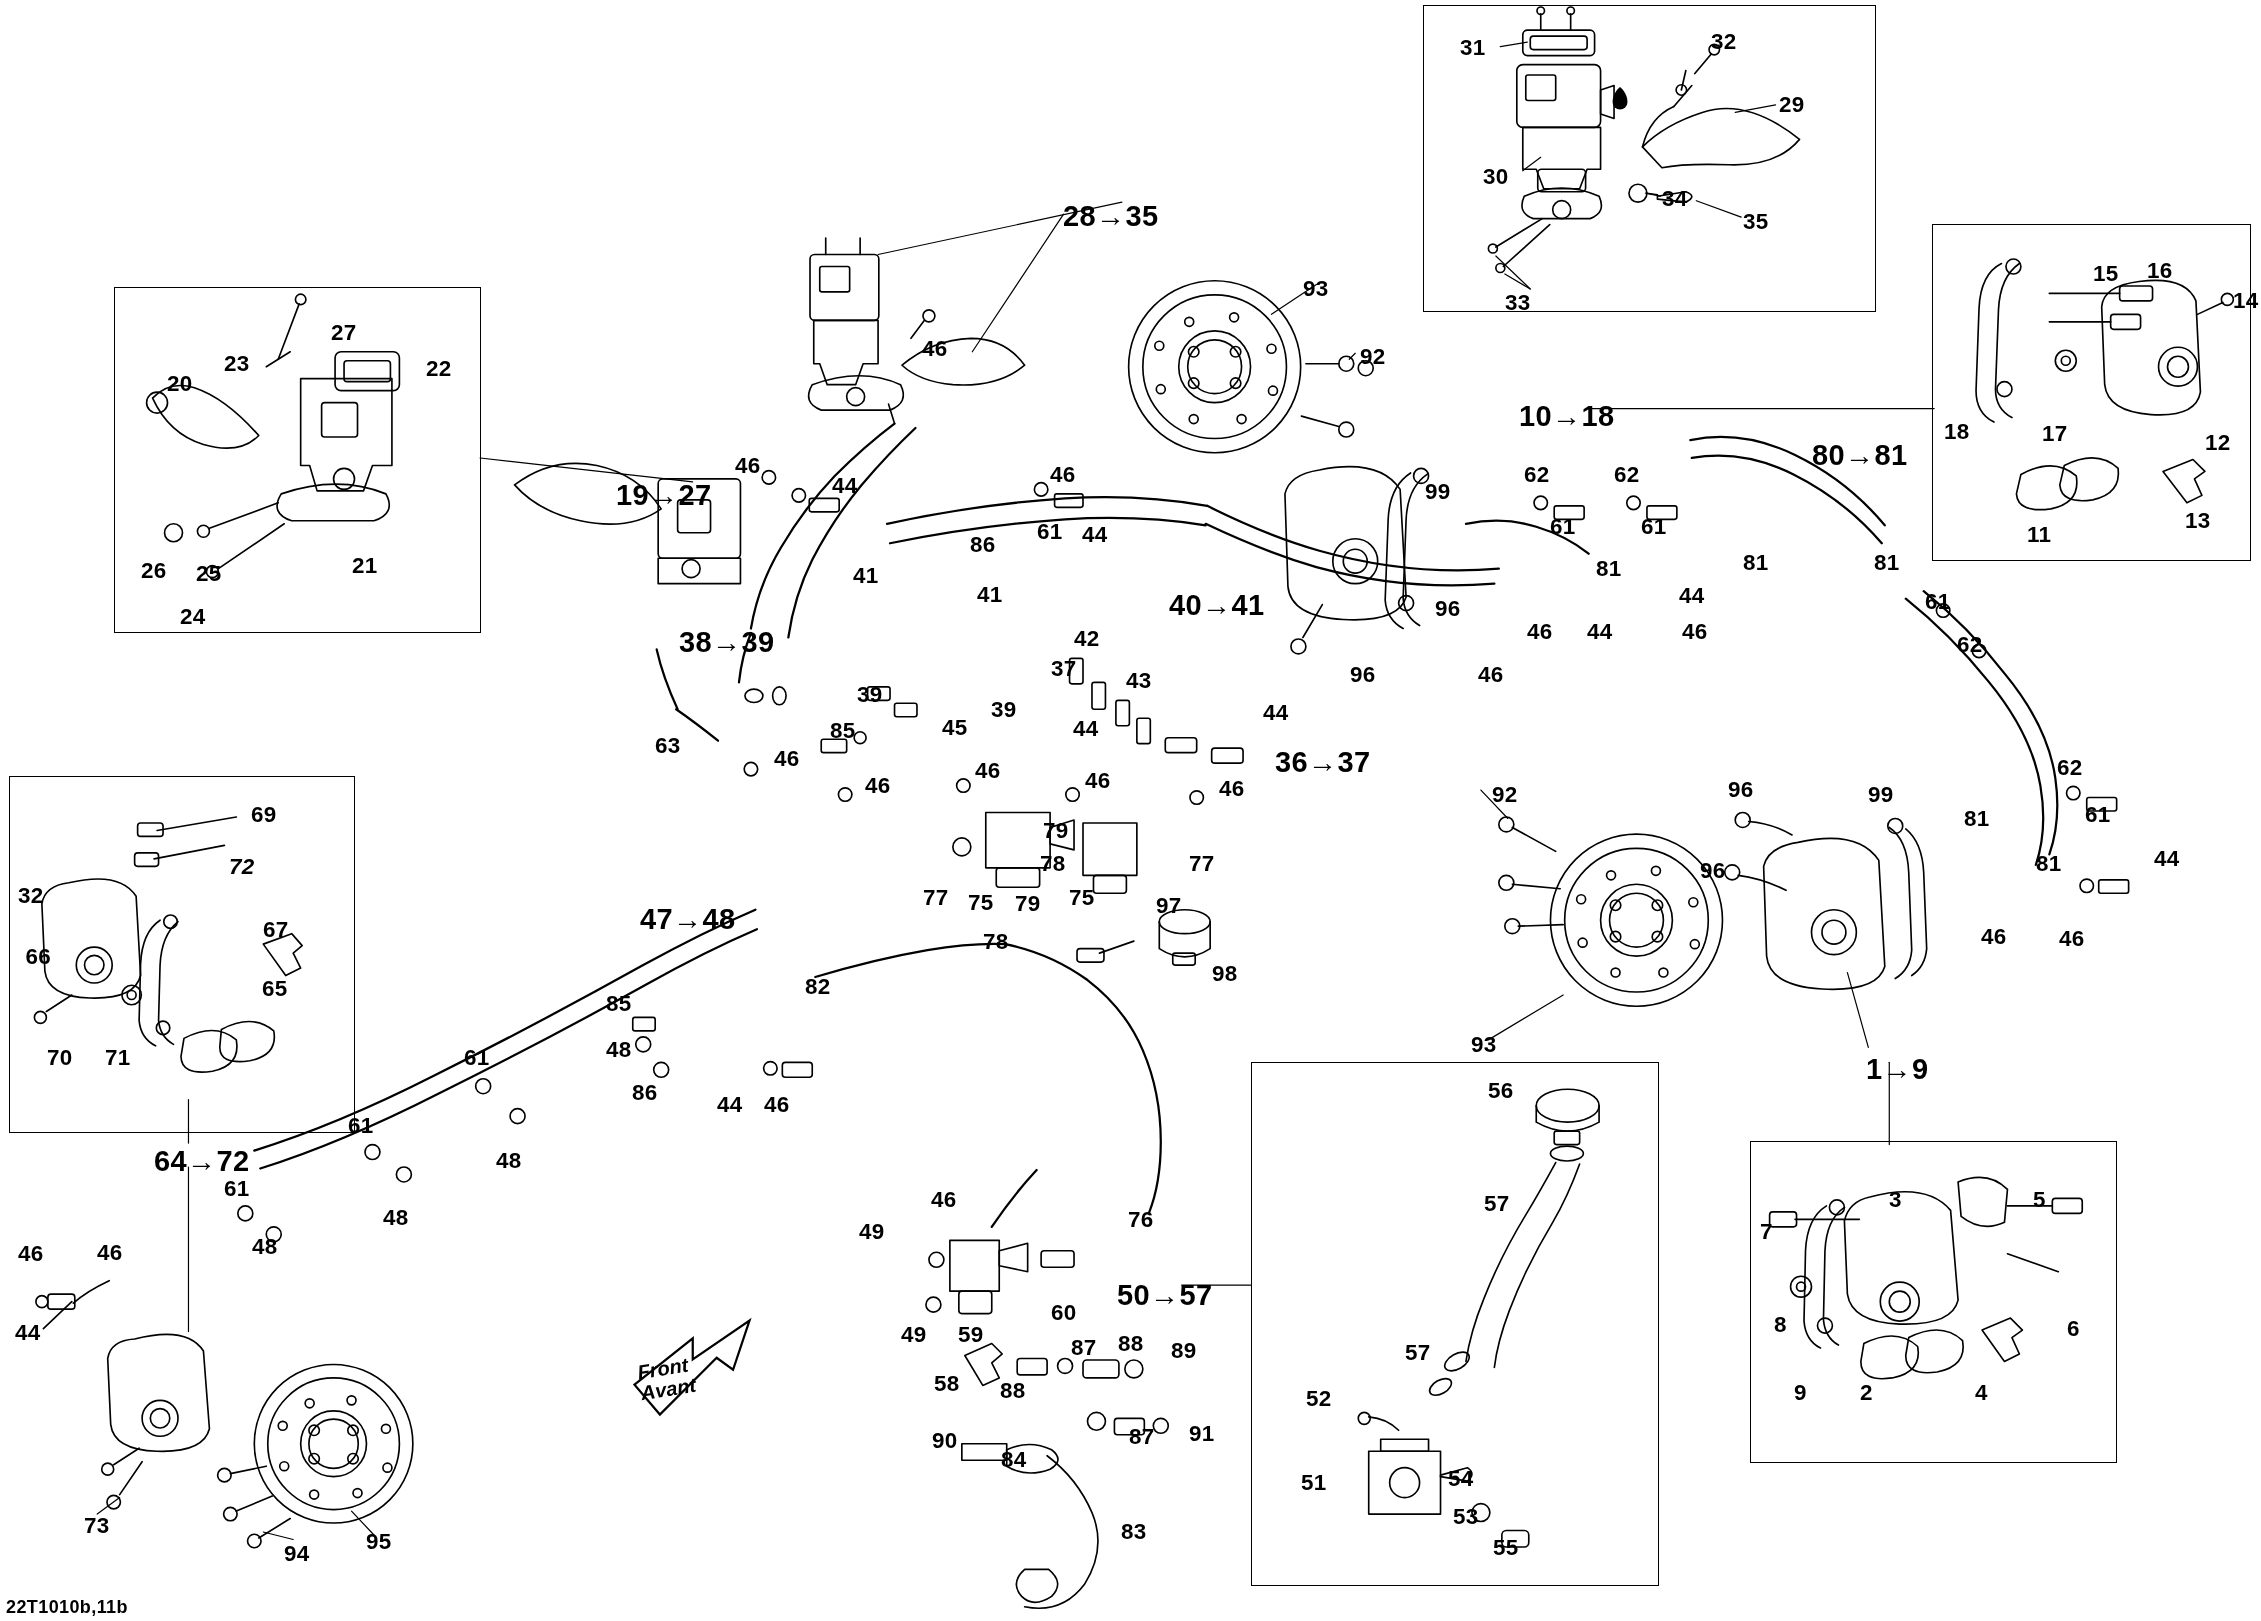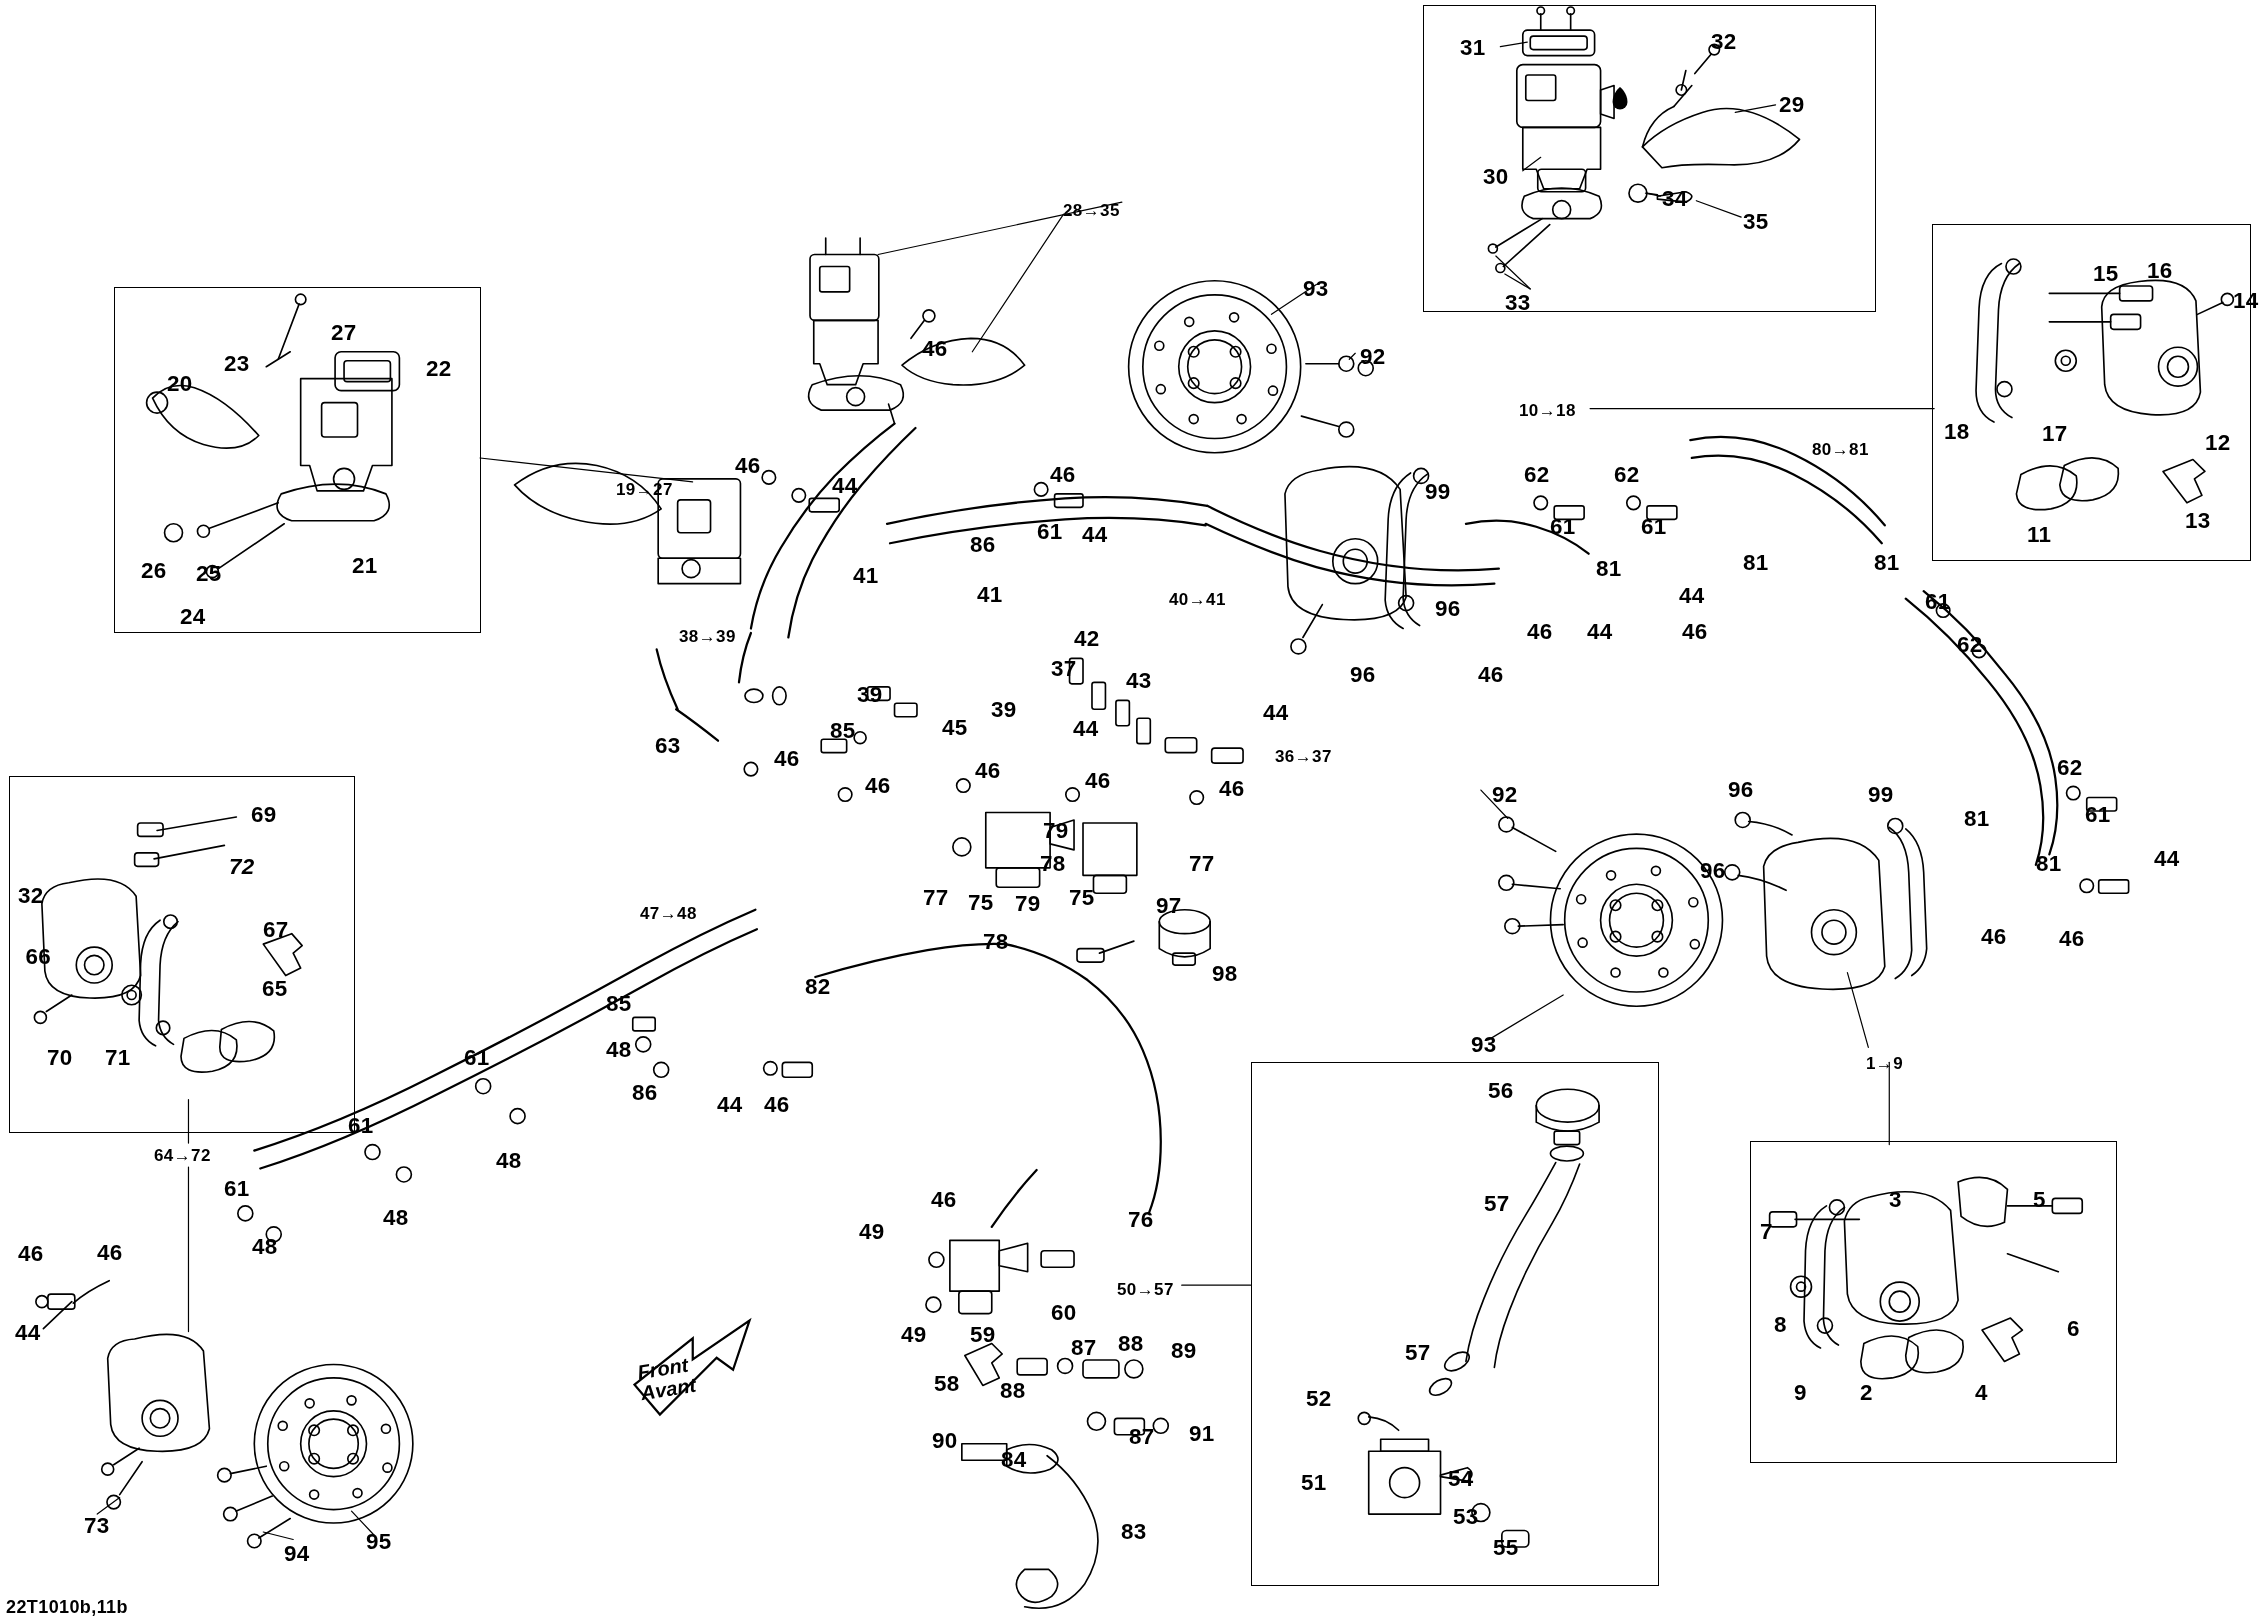--- a/index.html
+++ b/index.html
@@ -19,21 +19,21 @@
   
   .callout {
     position: absolute;
     font-size: 22.4px;
     font-weight: 700;
     line-height: 1;
     white-space: nowrap;
     letter-spacing: 0.4px;
     color: #000;
   }
-  .callout.range { font-size: 17px; }
+  .callout.range { font-size: 29px; }
   
   .panel {
     position: absolute;
     border: 1.9px solid #000;
     background: transparent;
     box-sizing: border-box;
   }
   
   .part { position: absolute; }
   
@@ -654,21 +654,21 @@
       <div class="callout" style="left: 97px; top: 1242px;">46</div>
       <div class="callout" style="left: 15px; top: 1322px;">44</div>
       <div class="callout" style="left: 84px; top: 1515px;">73</div>
       <div class="callout" style="left: 284px; top: 1543px;">94</div>
       <div class="callout" style="left: 366px; top: 1531px;">95</div>
       <div class="callout" style="left: 931px; top: 1189px;">46</div>
       <div class="callout" style="left: 859px; top: 1221px;">49</div>
       <div class="callout" style="left: 1128px; top: 1209px;">76</div>
       <div class="callout range" style="left: 1117px; top: 1281px;">50→57</div>
       <div class="callout" style="left: 901px; top: 1324px;">49</div>
-      <div class="callout" style="left: 958px; top: 1324px; margin-left: 12px;">59</div>
+      <div class="callout" style="left: 958px; top: 1324px;">59</div>
       <div class="callout" style="left: 1051px; top: 1302px;">60</div>
       <div class="callout" style="left: 934px; top: 1373px;">58</div>
       <div class="callout" style="left: 1000px; top: 1380px;">88</div>
       <div class="callout" style="left: 1071px; top: 1337px;">87</div>
       <div class="callout" style="left: 1118px; top: 1333px;">88</div>
       <div class="callout" style="left: 1171px; top: 1340px;">89</div>
       <div class="callout" style="left: 932px; top: 1430px;">90</div>
       <div class="callout" style="left: 1001px; top: 1449px;">84</div>
       <div class="callout" style="left: 1129px; top: 1426px;">87</div>
       <div class="callout" style="left: 1189px; top: 1423px;">91</div>

